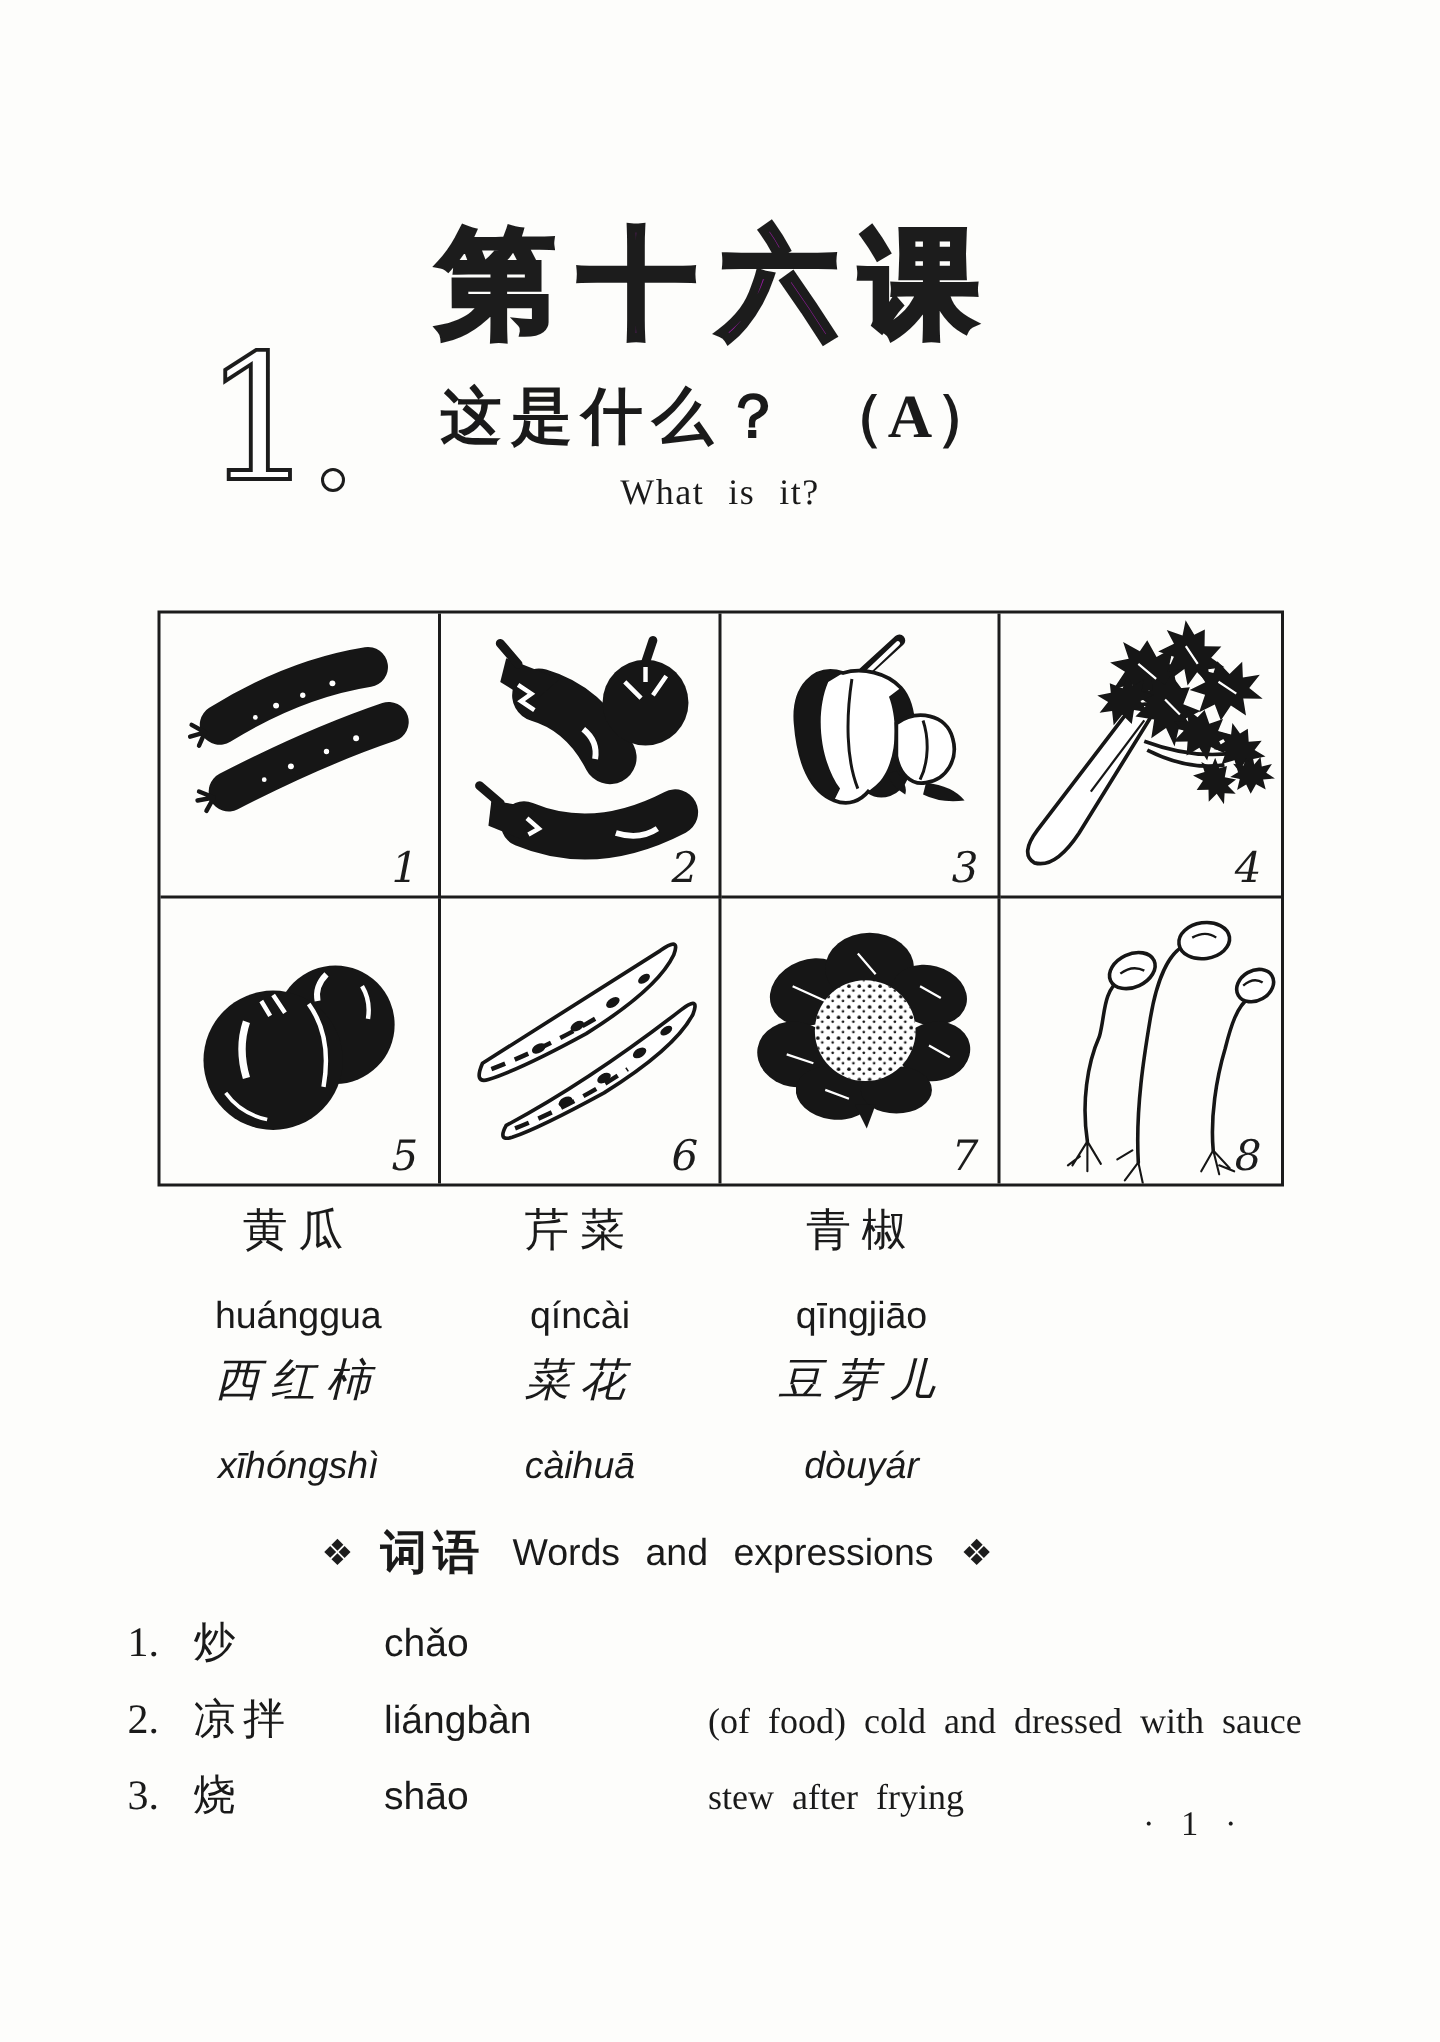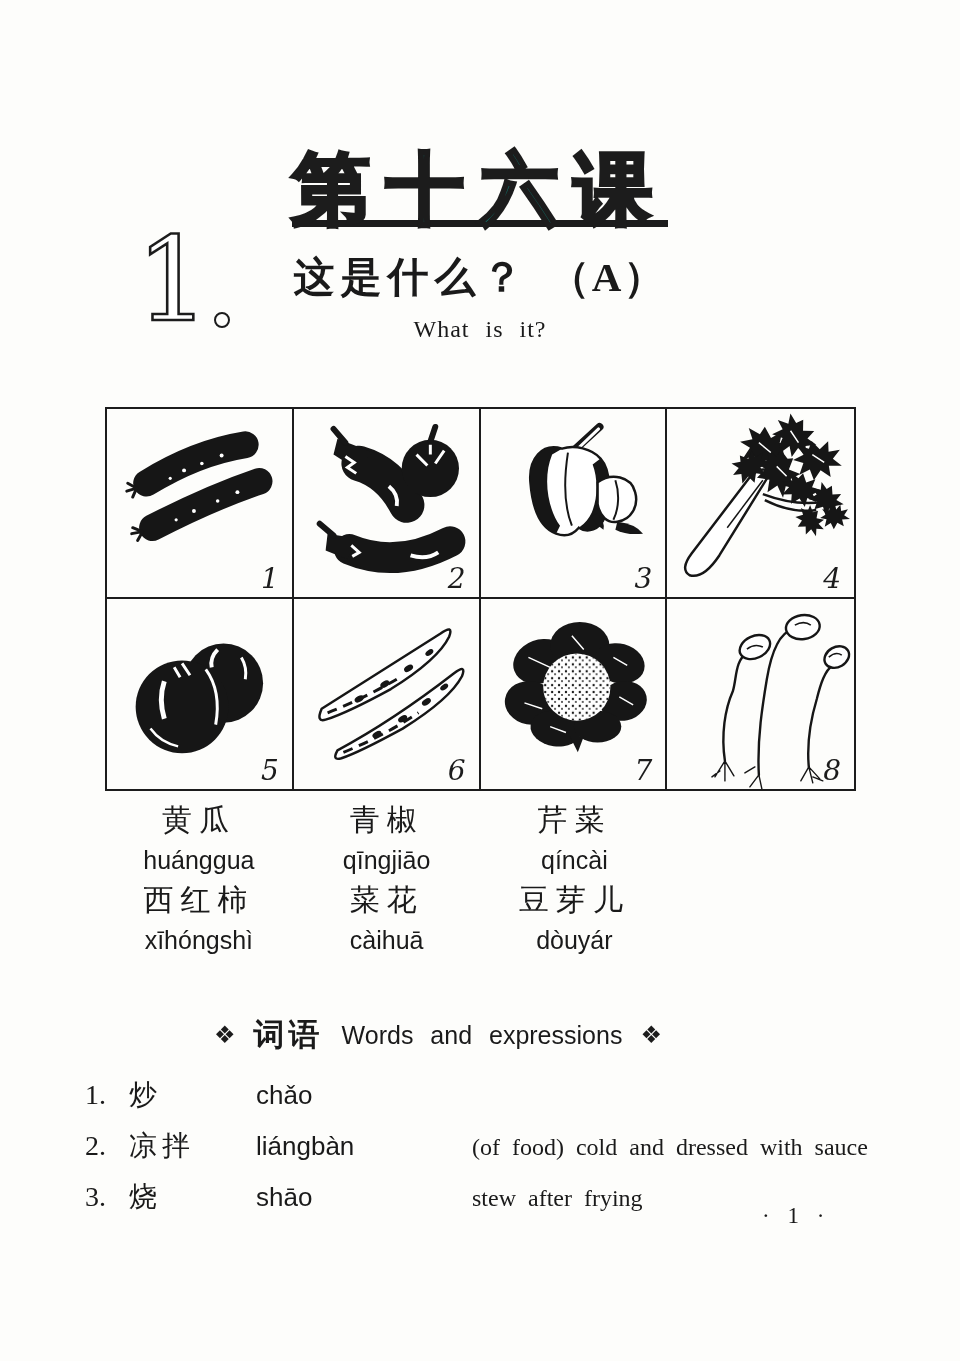--- a/index.html
+++ b/index.html
@@ -6,24 +6,23 @@
   body { background:#e9e9e7; }
   .page {
     position:relative; width:960px; height:1361px; margin:0 auto;
     background:#fdfdfb; color:#1a1a1a; overflow:hidden;
     font-family:"Liberation Serif", serif;
   }
   
   .lesson-title {
     position:absolute; top:138px; left:0; width:100%;
     text-align:center; font-size:78px; font-weight:bold;
-    letter-spacing:16px; color:#0f766e;
+    letter-spacing:16px; color:#a21caf;
     -webkit-text-stroke:3.5px #1c1c1c; text-stroke:3.5px #1c1c1c;
     font-family:"DejaVu Sans", sans-serif;
-    text-decoration:underline;
   }
   
   .section-number {
     position:absolute; top:222px; left:136px;
     font-size:116px; line-height:1; font-family:"DejaVu Serif", serif;
     color:#ffffff; -webkit-text-stroke:2.6px #1c1c1c;
   }
   .section-circle {
     position:absolute; top:312px; left:214px;
     width:16px; height:16px; border:2.5px solid #1c1c1c; border-radius:50%;
@@ -56,23 +55,23 @@
     position:absolute; right:13px; bottom:2px;
     font-family:"DejaVu Serif", serif; font-style:italic;
     font-size:28px; color:#1c1c1c;
   }
   
   .label-row {
     position:absolute; left:105px; width:751px;
     display:grid; grid-template-columns:repeat(4,1fr); text-align:center;
   }
   .label-row.row-1 { top:800px; }
-  .label-row.row-2 { top:880px; }
+  .label-row.row-2 { top:900px;font-style:italic; }
   .vocab-hanzi { font-size:30px; letter-spacing:7px; font-family:"DejaVu Sans", sans-serif; }
-  .vocab-pinyin { font-size:25px; margin-top:5px; font-family:"Liberation Sans", sans-serif; }
+  .vocab-pinyin { font-size:25px; margin-top:22px; font-family:"Liberation Sans", sans-serif; }
   
   .words-header {
     position:absolute; top:1014px; left:0; width:100%;
     display:flex; justify-content:center; align-items:center; gap:18px;
     transform:translateX(-42px);
   }
   .ornament { font-size:24px; color:#1c1c1c; font-family:"DejaVu Sans", sans-serif; }
   .words-title-cn { font-size:31px; font-weight:bold; letter-spacing:4px; font-family:"DejaVu Sans", sans-serif; }
   .words-title-en { font-size:25px; word-spacing:10px; font-family:Liberation Sans, sans-serif; }
   
@@ -284,26 +283,26 @@
     </div>
 
   </div>
 
   <div class="label-row row-1">
     <div class="vocab-label">
       <div class="vocab-hanzi">黄瓜</div>
       <div class="vocab-pinyin">huánggua</div>
     </div>
     <div class="vocab-label">
+      <div class="vocab-hanzi">芹菜</div>
+      <div class="vocab-pinyin">qíncài</div>
+    </div>
+    <div class="vocab-label">
       <div class="vocab-hanzi">青椒</div>
       <div class="vocab-pinyin">qīngjiāo</div>
-    </div>
-    <div class="vocab-label">
-      <div class="vocab-hanzi">芹菜</div>
-      <div class="vocab-pinyin">qíncài</div>
     </div>
   </div>
 
   <div class="label-row row-2">
     <div class="vocab-label">
       <div class="vocab-hanzi">西红柿</div>
       <div class="vocab-pinyin">xīhóngshì</div>
     </div>
     <div class="vocab-label">
       <div class="vocab-hanzi">菜花</div>

